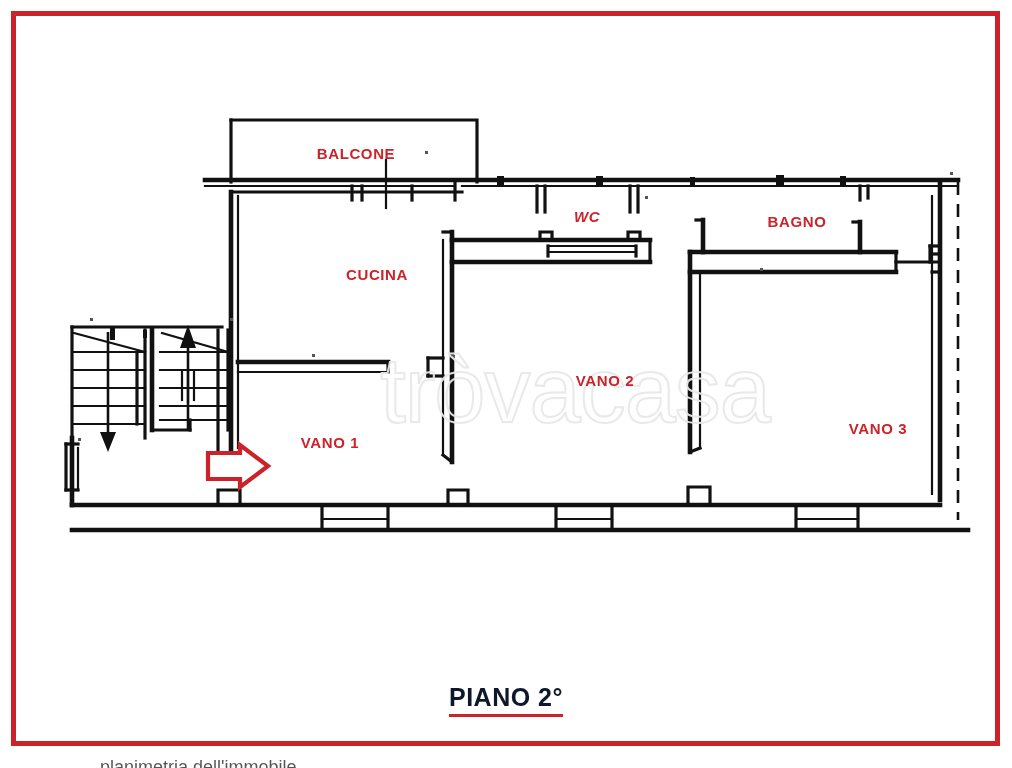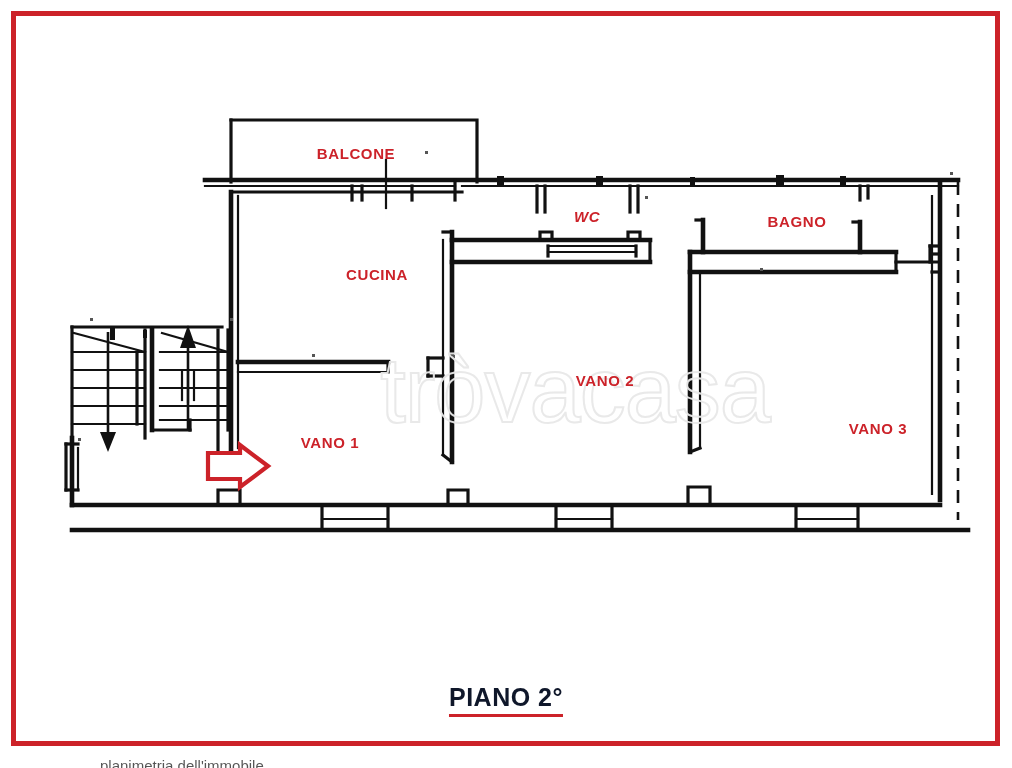--- a/index.html
+++ b/index.html
@@ -104,21 +104,21 @@
   
   #bottom-caption {
     position: absolute;
     left: 100px;
     top: 757px;
     width: 360px;
     height: 12px;
     overflow: hidden;
     color: #1c1c1c;
     font-family: "Liberation Sans", sans-serif;
-    font-size: 15px;
+    font-size: 18px;
     white-space: nowrap;
     opacity: 0.75;
   }
 </style>
 </head>
 <body>
 
 <div id="page">
 
   <svg id="plan-canvas" viewBox="0 0 1012 768" xmlns="http://www.w3.org/2000/svg">

